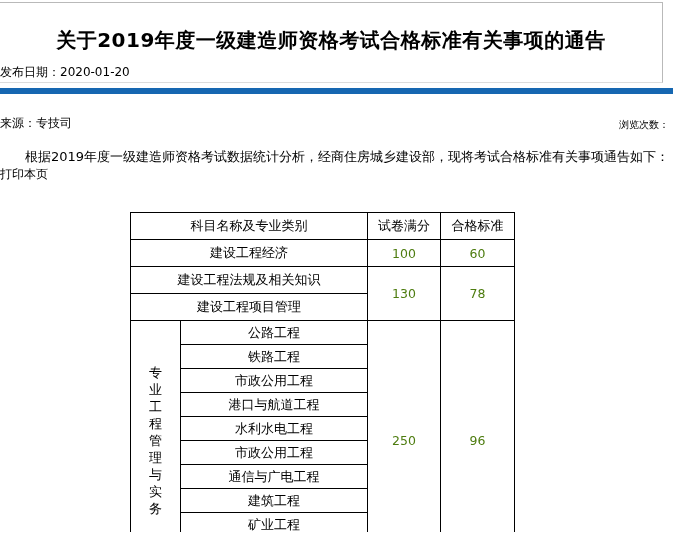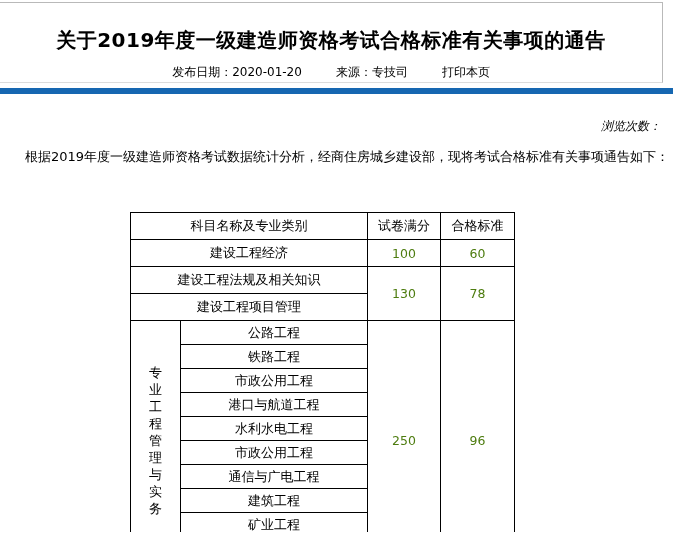--- a/index.html
+++ b/index.html
@@ -13,26 +13,26 @@
     border-top:1px solid #b9b9b9;border-right:1px solid #b9b9b9;border-bottom:1px solid #dcdcdc;
     background:#fff;
   }
   .title{
     position:absolute;top:24px;left:0;width:100%;margin:0;
     text-align:center;font-size:20px;font-weight:bold;letter-spacing:0.5px;white-space:nowrap;
   }
   .meta{
     position:absolute;top:61px;left:0;width:100%;
     display:flex;justify-content:center;gap:34px;
-    font-size:12px;white-space:nowrap;
+    font-size:12px;white-space:nowrap;flex-direction:column;
   }
   .meta .print{cursor:pointer;}
   .blue-bar{position:absolute;top:88px;left:0;width:673px;height:6px;}
   .views{
-    position:absolute;top:118px;right:12px;font-size:12px;white-space:nowrap;font-style:italic;
+    position:absolute;top:118px;right:4px;font-size:10px;white-space:nowrap;
   }
   .content{position:absolute;top:146px;left:8px;width:665px;}
   .para{margin:0;font-size:13px;line-height:22px;text-indent:17px;white-space:nowrap;}
   .section-heading{font-size:13px;line-height:22px;margin-top:2px;}
   table.standards{
     position:absolute;top:212px;left:130px;width:384px;
     border-collapse:collapse;table-layout:fixed;font-size:13px;
   }
   table.standards td{
     border:1px solid #000;text-align:center;vertical-align:middle;

